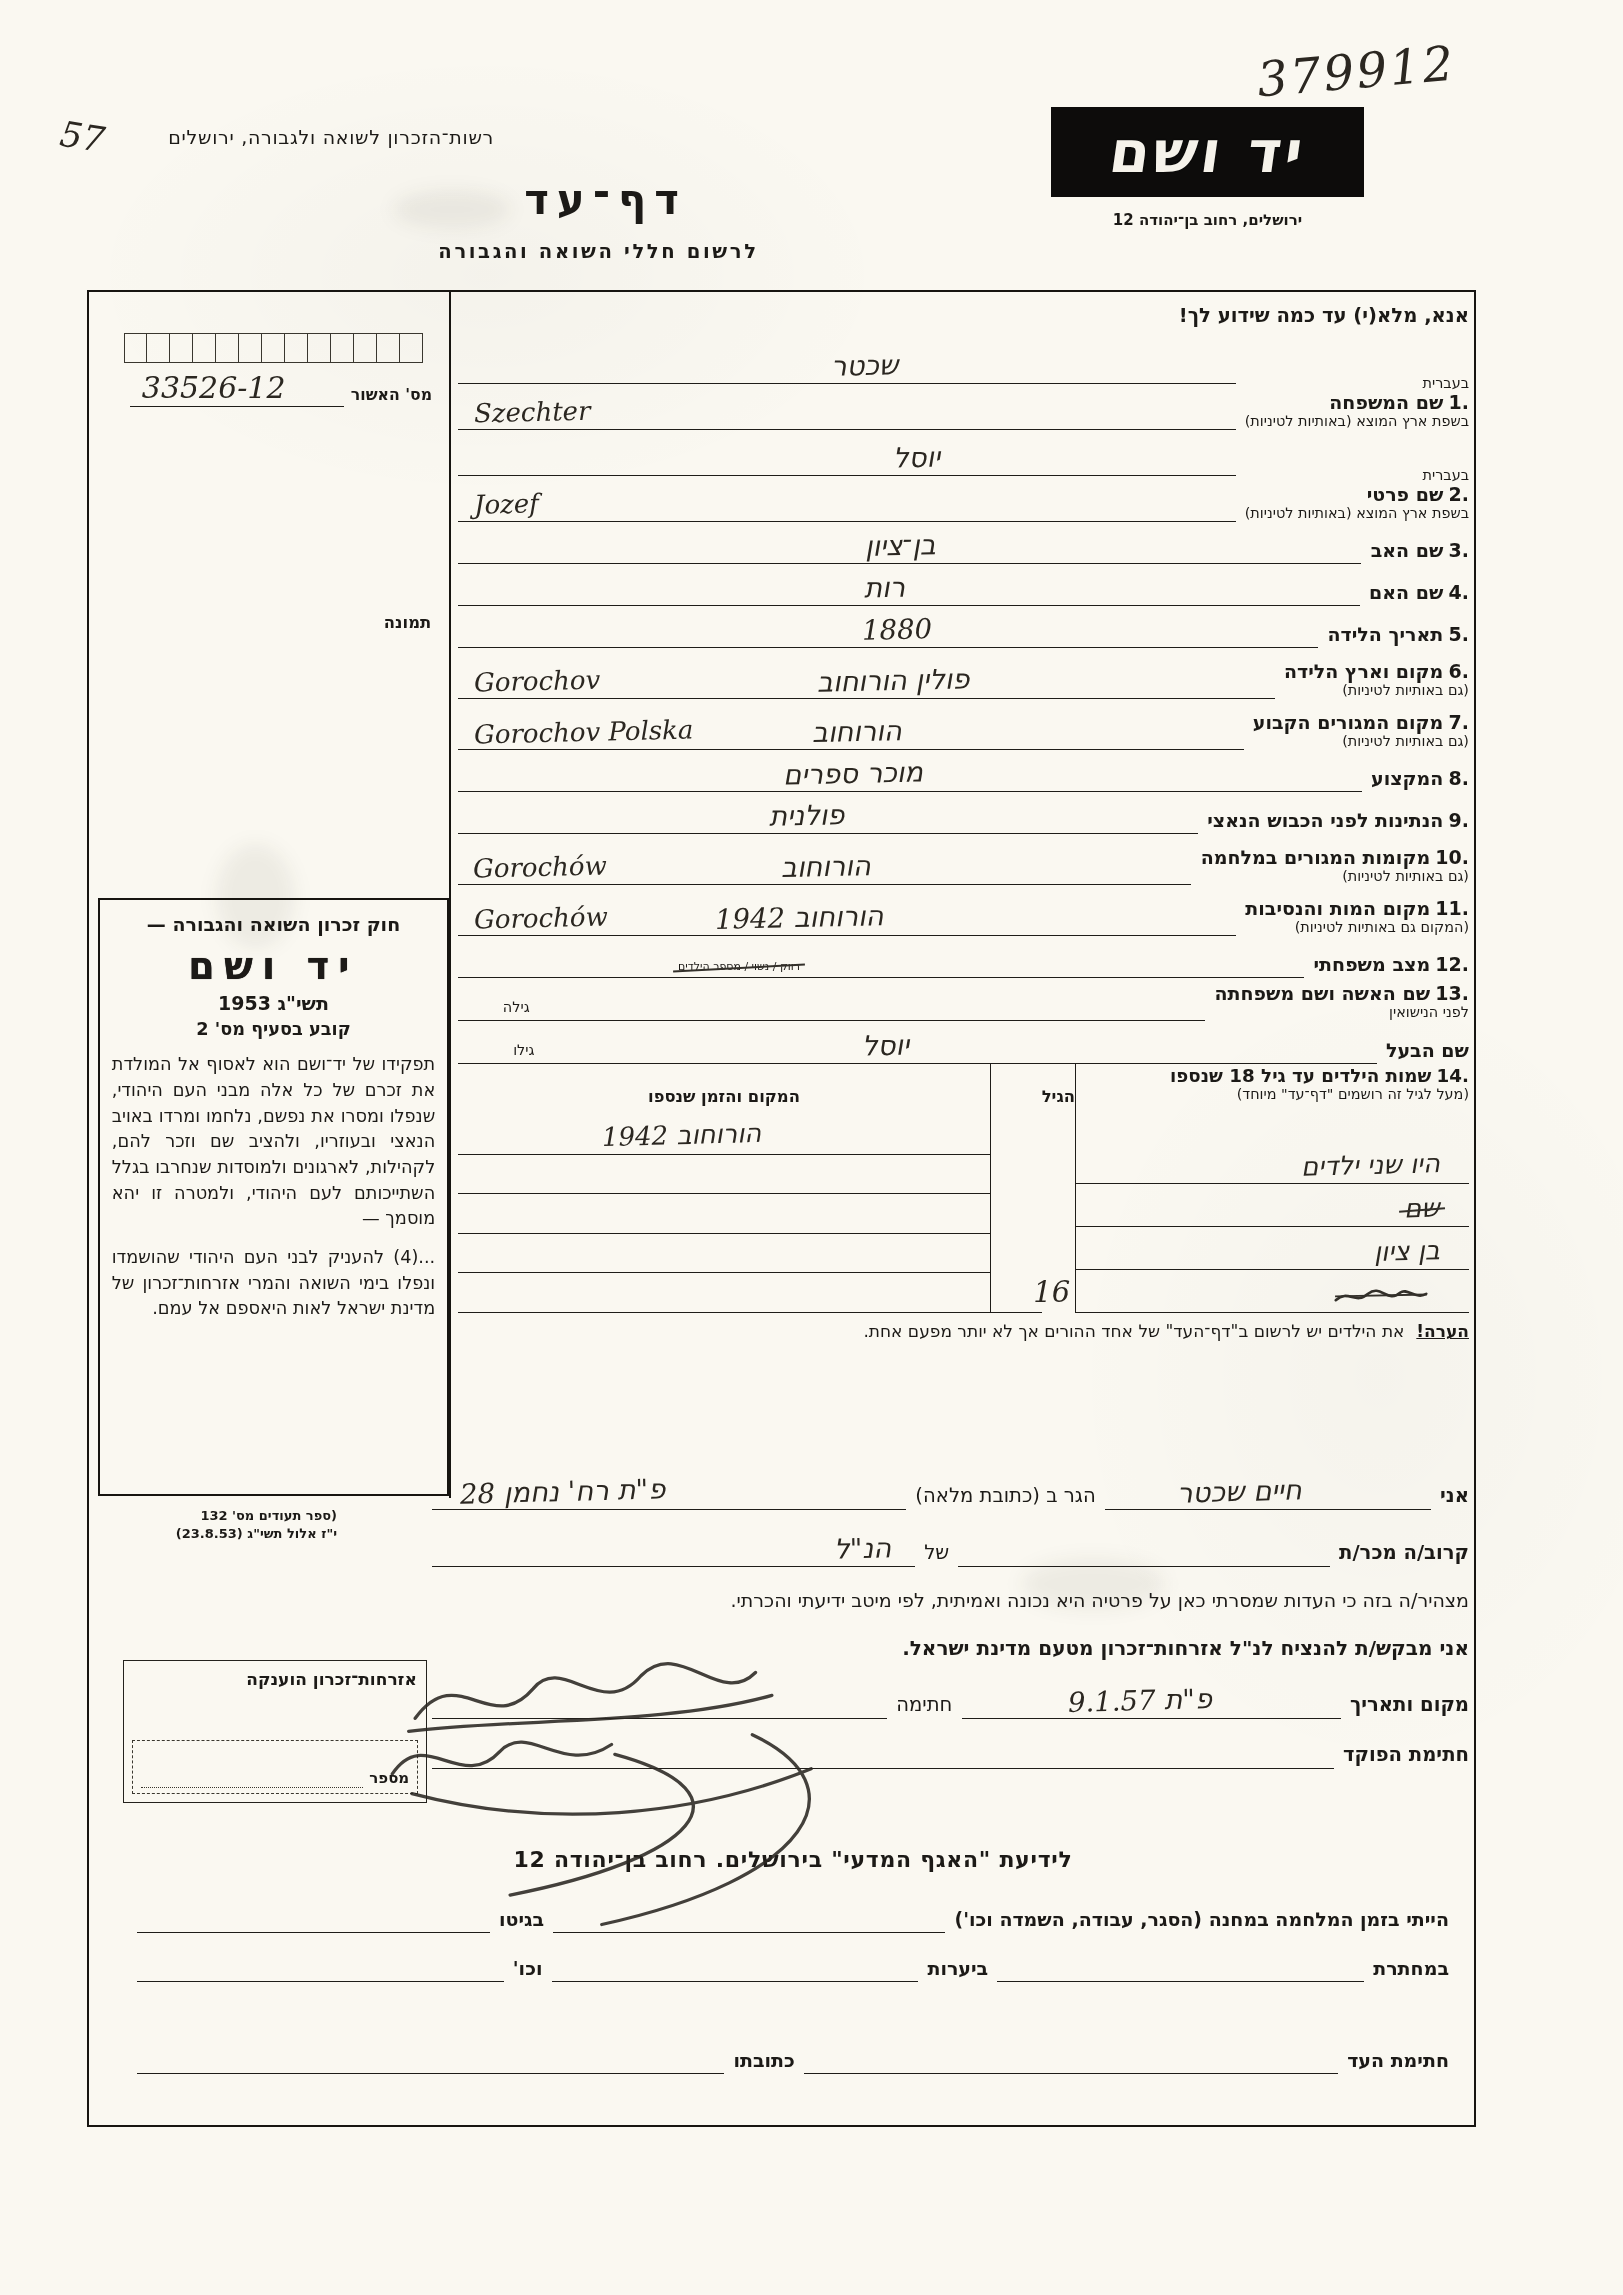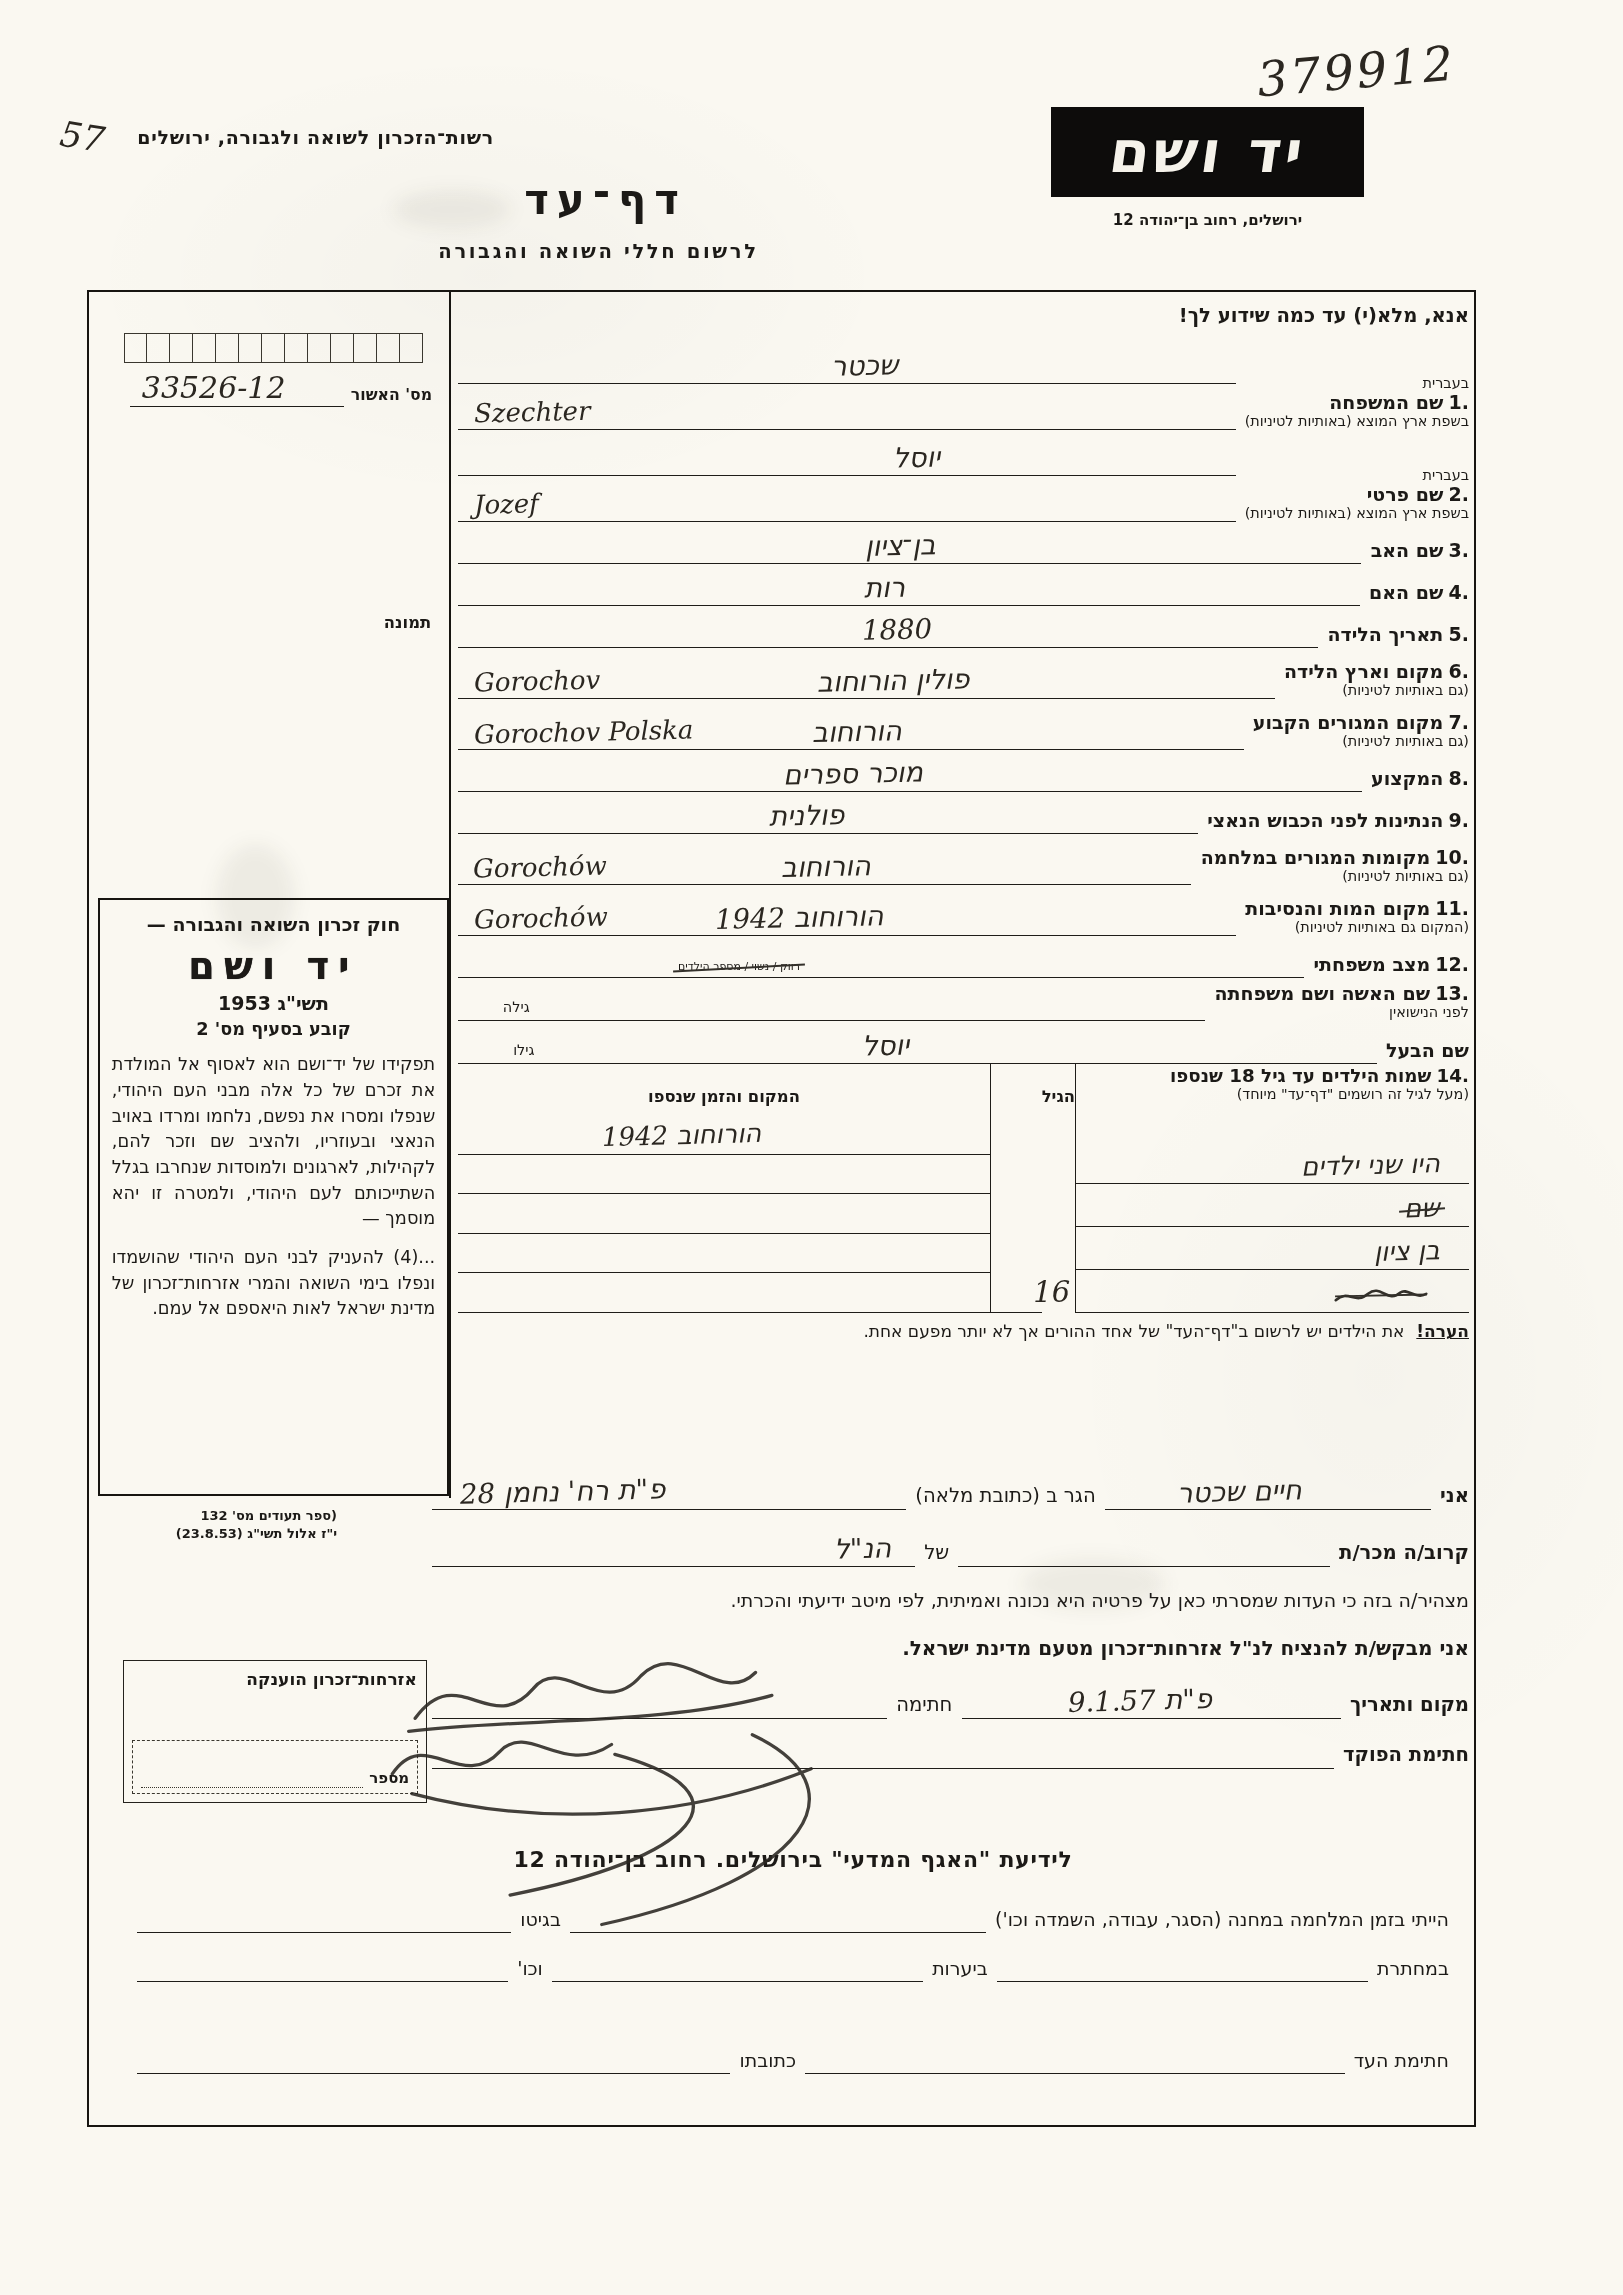--- a/index.html
+++ b/index.html
@@ -19,21 +19,21 @@
   .b   { font-weight:700; }
 
   
   .hw {
     font-family:"DejaVu Serif","DejaVu Sans",serif;
     font-style:italic; color:#2b2721; white-space:nowrap;
   }
   .num { direction:ltr; unicode-bidi:embed; }
 
   
-  #org-line { left:154px; top:126px; width:340px; font-size:19px; font-weight:700; letter-spacing:0.7px; direction:rtl; text-align:right; }
+  #org-line { left:154px; top:126px; width:340px; font-size:19px; font-weight:400; letter-spacing:0.7px; direction:rtl; text-align:right; }
   #doc-title { left:494px; top:175px; width:223px; text-align:center; font-size:42px; font-weight:900; letter-spacing:7.9px; direction:rtl; }
   #doc-subtitle { left:422px; top:240px; width:353px; text-align:center; font-size:19.6px; font-weight:900; letter-spacing:2.6px; direction:rtl; }
   #logo-box { left:1051px; top:107px; width:313px; height:90px; background:#0d0c0b; display:flex; align-items:center; justify-content:center; }
   #logo-box span { color:#f5f2ea; font-size:58px; font-weight:900; letter-spacing:3.3px; transform:skewX(-8deg); text-shadow:0 0 1.3px #000; }
   #logo-address { left:1011px; top:211px; width:393px; text-align:center; font-size:15px; font-weight:700; direction:rtl; }
   #corner-num { left:60px; top:117px; font-size:35px; transform:rotate(9deg); }
   #stamp-num { left:1257px; top:43px; font-size:48px; transform:rotate(-5deg); letter-spacing:2.6px; }
 
   
   #frame { left:87px; top:290px; width:1389px; height:1837px; border:2px solid #171511; }
@@ -101,21 +101,21 @@
 
   
   .decl-row { position:absolute; left:432px; width:1037px; display:flex; align-items:flex-end; direction:rtl; column-gap:9.2px; font-size:19.6px; }
   .decl-row .lbl { white-space:nowrap; padding-bottom:2.6px; font-weight:700; }
   .dline { flex:1; border-bottom:1.6px solid #1f1d19; position:relative; height:33px; }
   .dline .hw { position:absolute; bottom:2px; font-size:27.5px; transform:rotate(-1.5deg); }
   .decl-text { position:absolute; left:432px; width:1037px; direction:rtl; text-align:right; }
 
   
   .info-row { position:absolute; left:137px; width:1312px; display:flex; align-items:flex-end; direction:rtl; column-gap:9.2px; font-size:19px; }
-  .info-row .lbl { white-space:nowrap; padding-bottom:2.6px; font-weight:400; }
+  .info-row .lbl { white-space:nowrap; padding-bottom:2.6px; font-weight:700; }
   #notice { position:absolute; left:137px; top:1847px; width:1312px; text-align:center; font-size:22px; font-weight:900; letter-spacing:0.7px; direction:rtl; }
   #testify { position:absolute; left:432px; top:2002px; width:1021px; direction:rtl; text-align:right; font-size:19px; font-weight:700; }
 
   svg.sig { position:absolute; pointer-events:none; }
   .smudge { position:absolute; border-radius:50%; filter:blur(9.2px); background:rgba(40,35,25,0.06); }
 </style>
 </head>
 <body>
 
 <div id="page">

